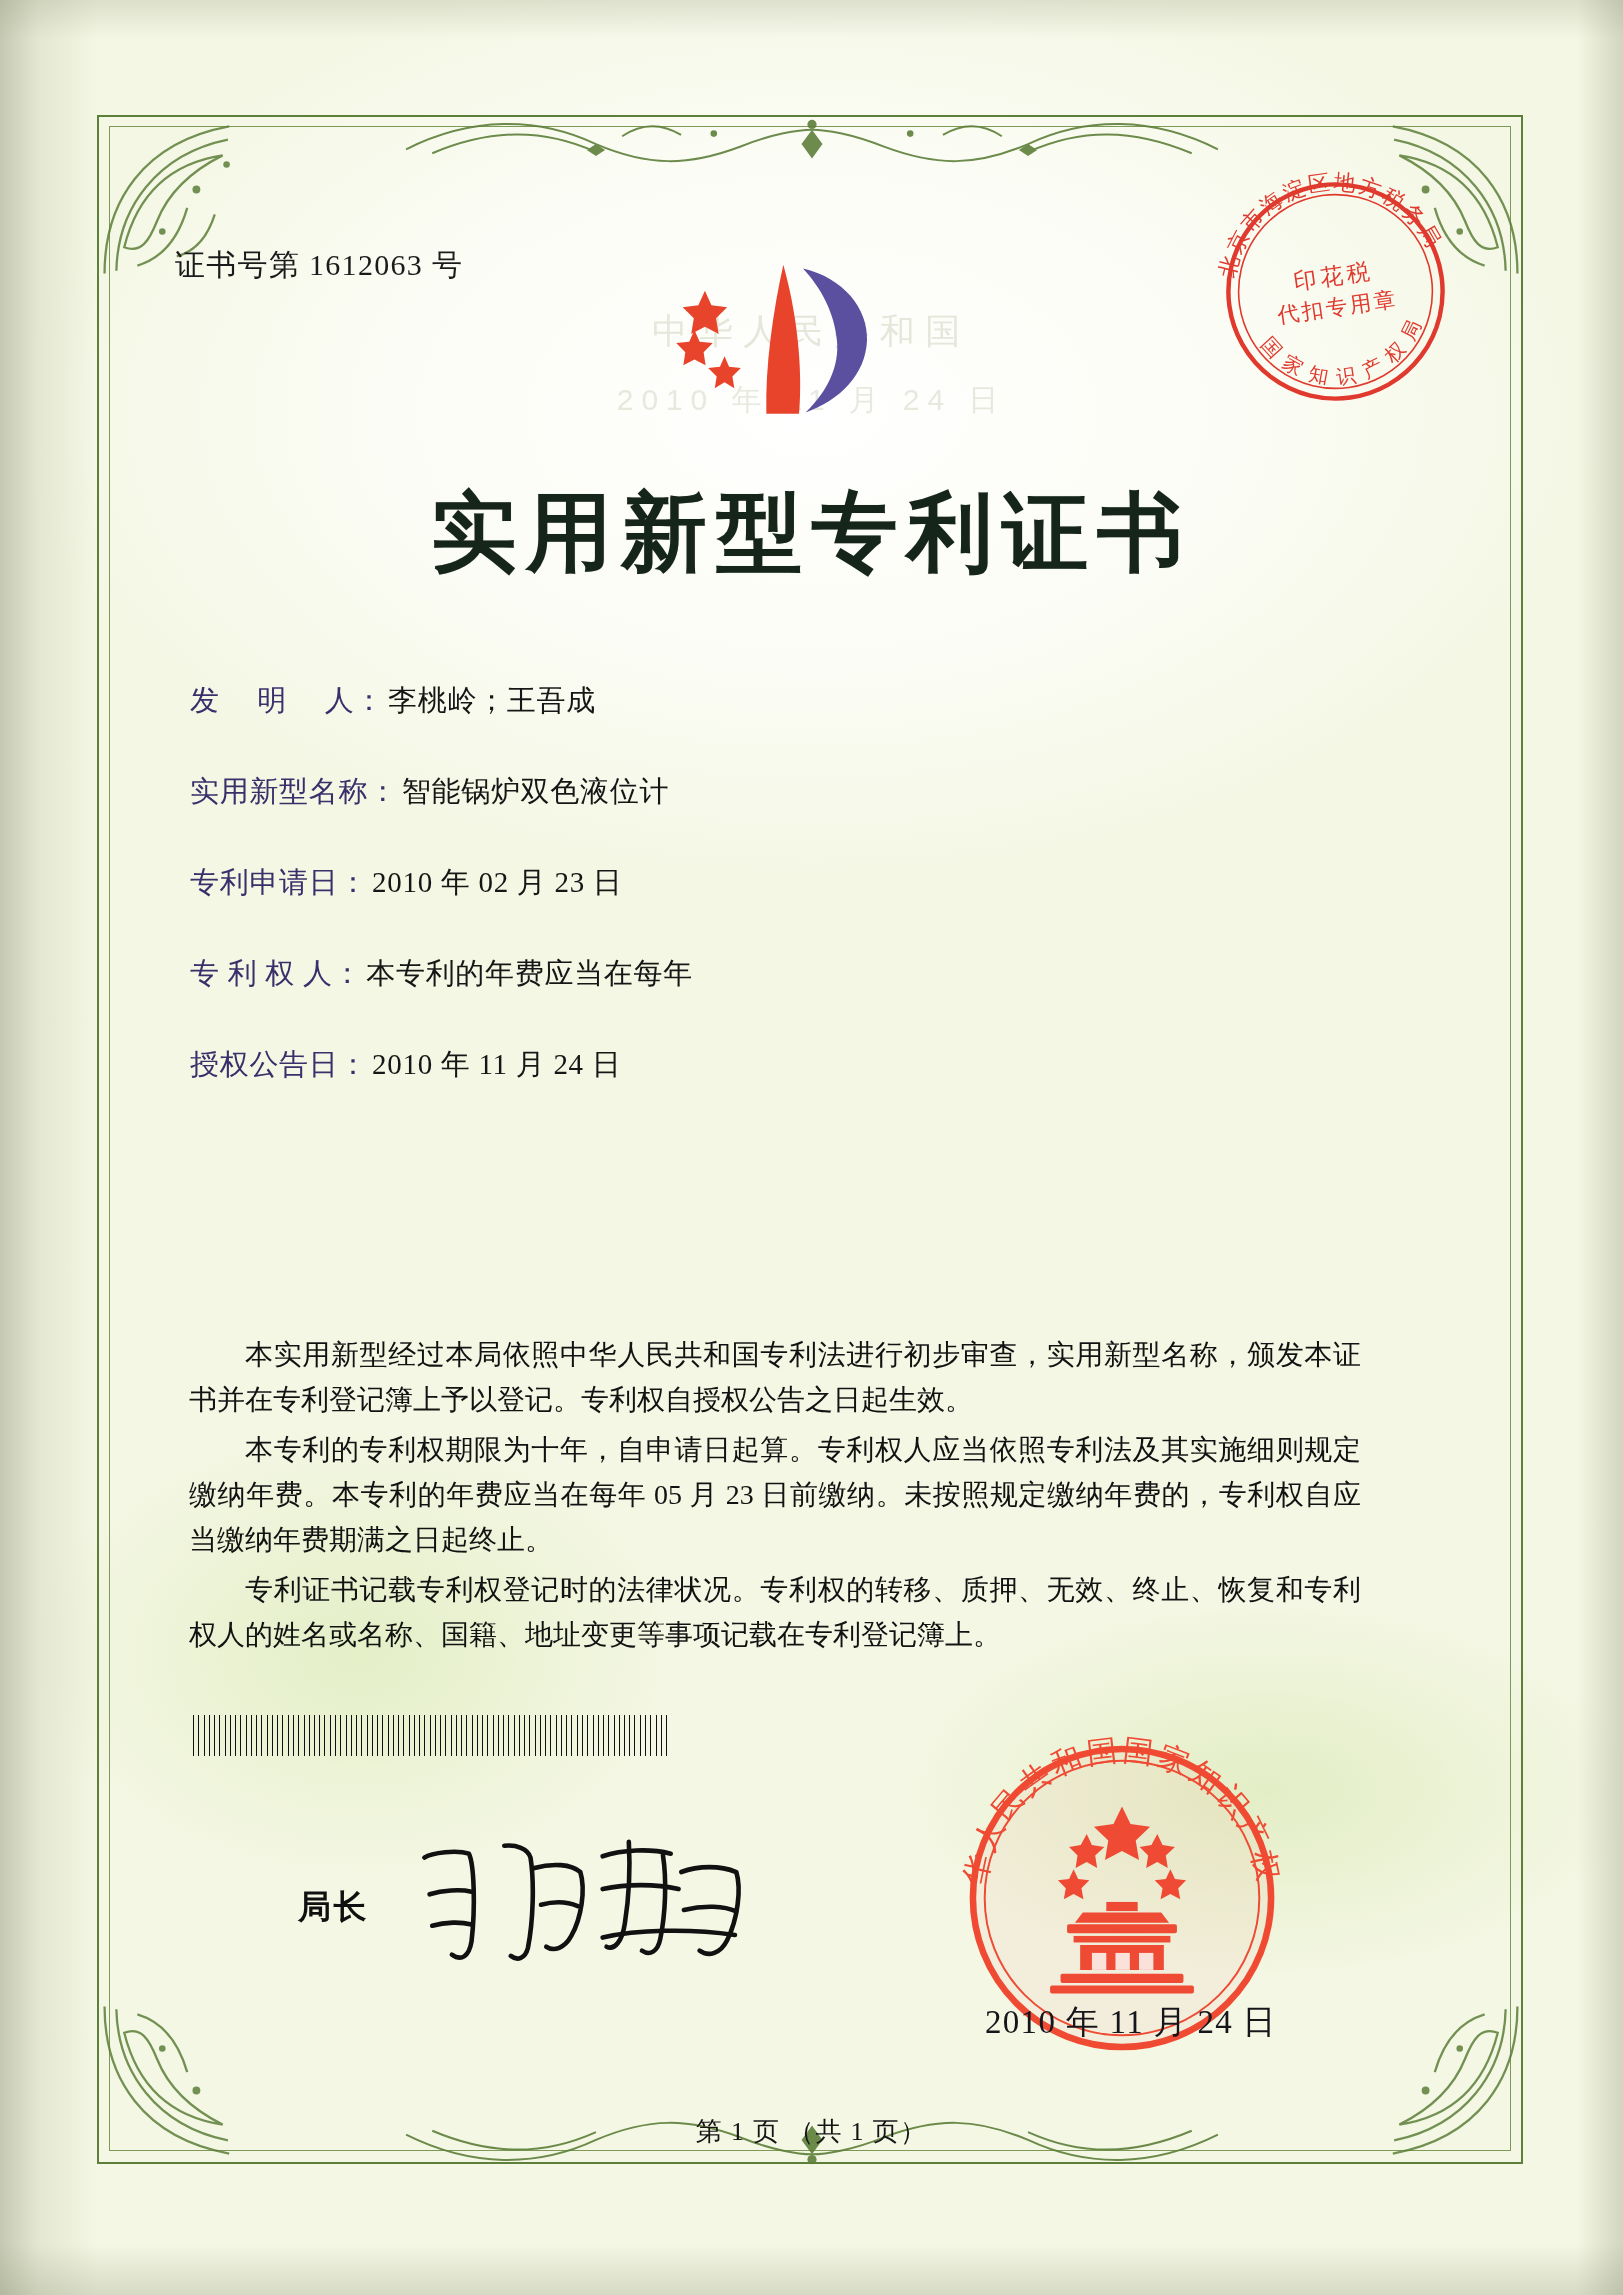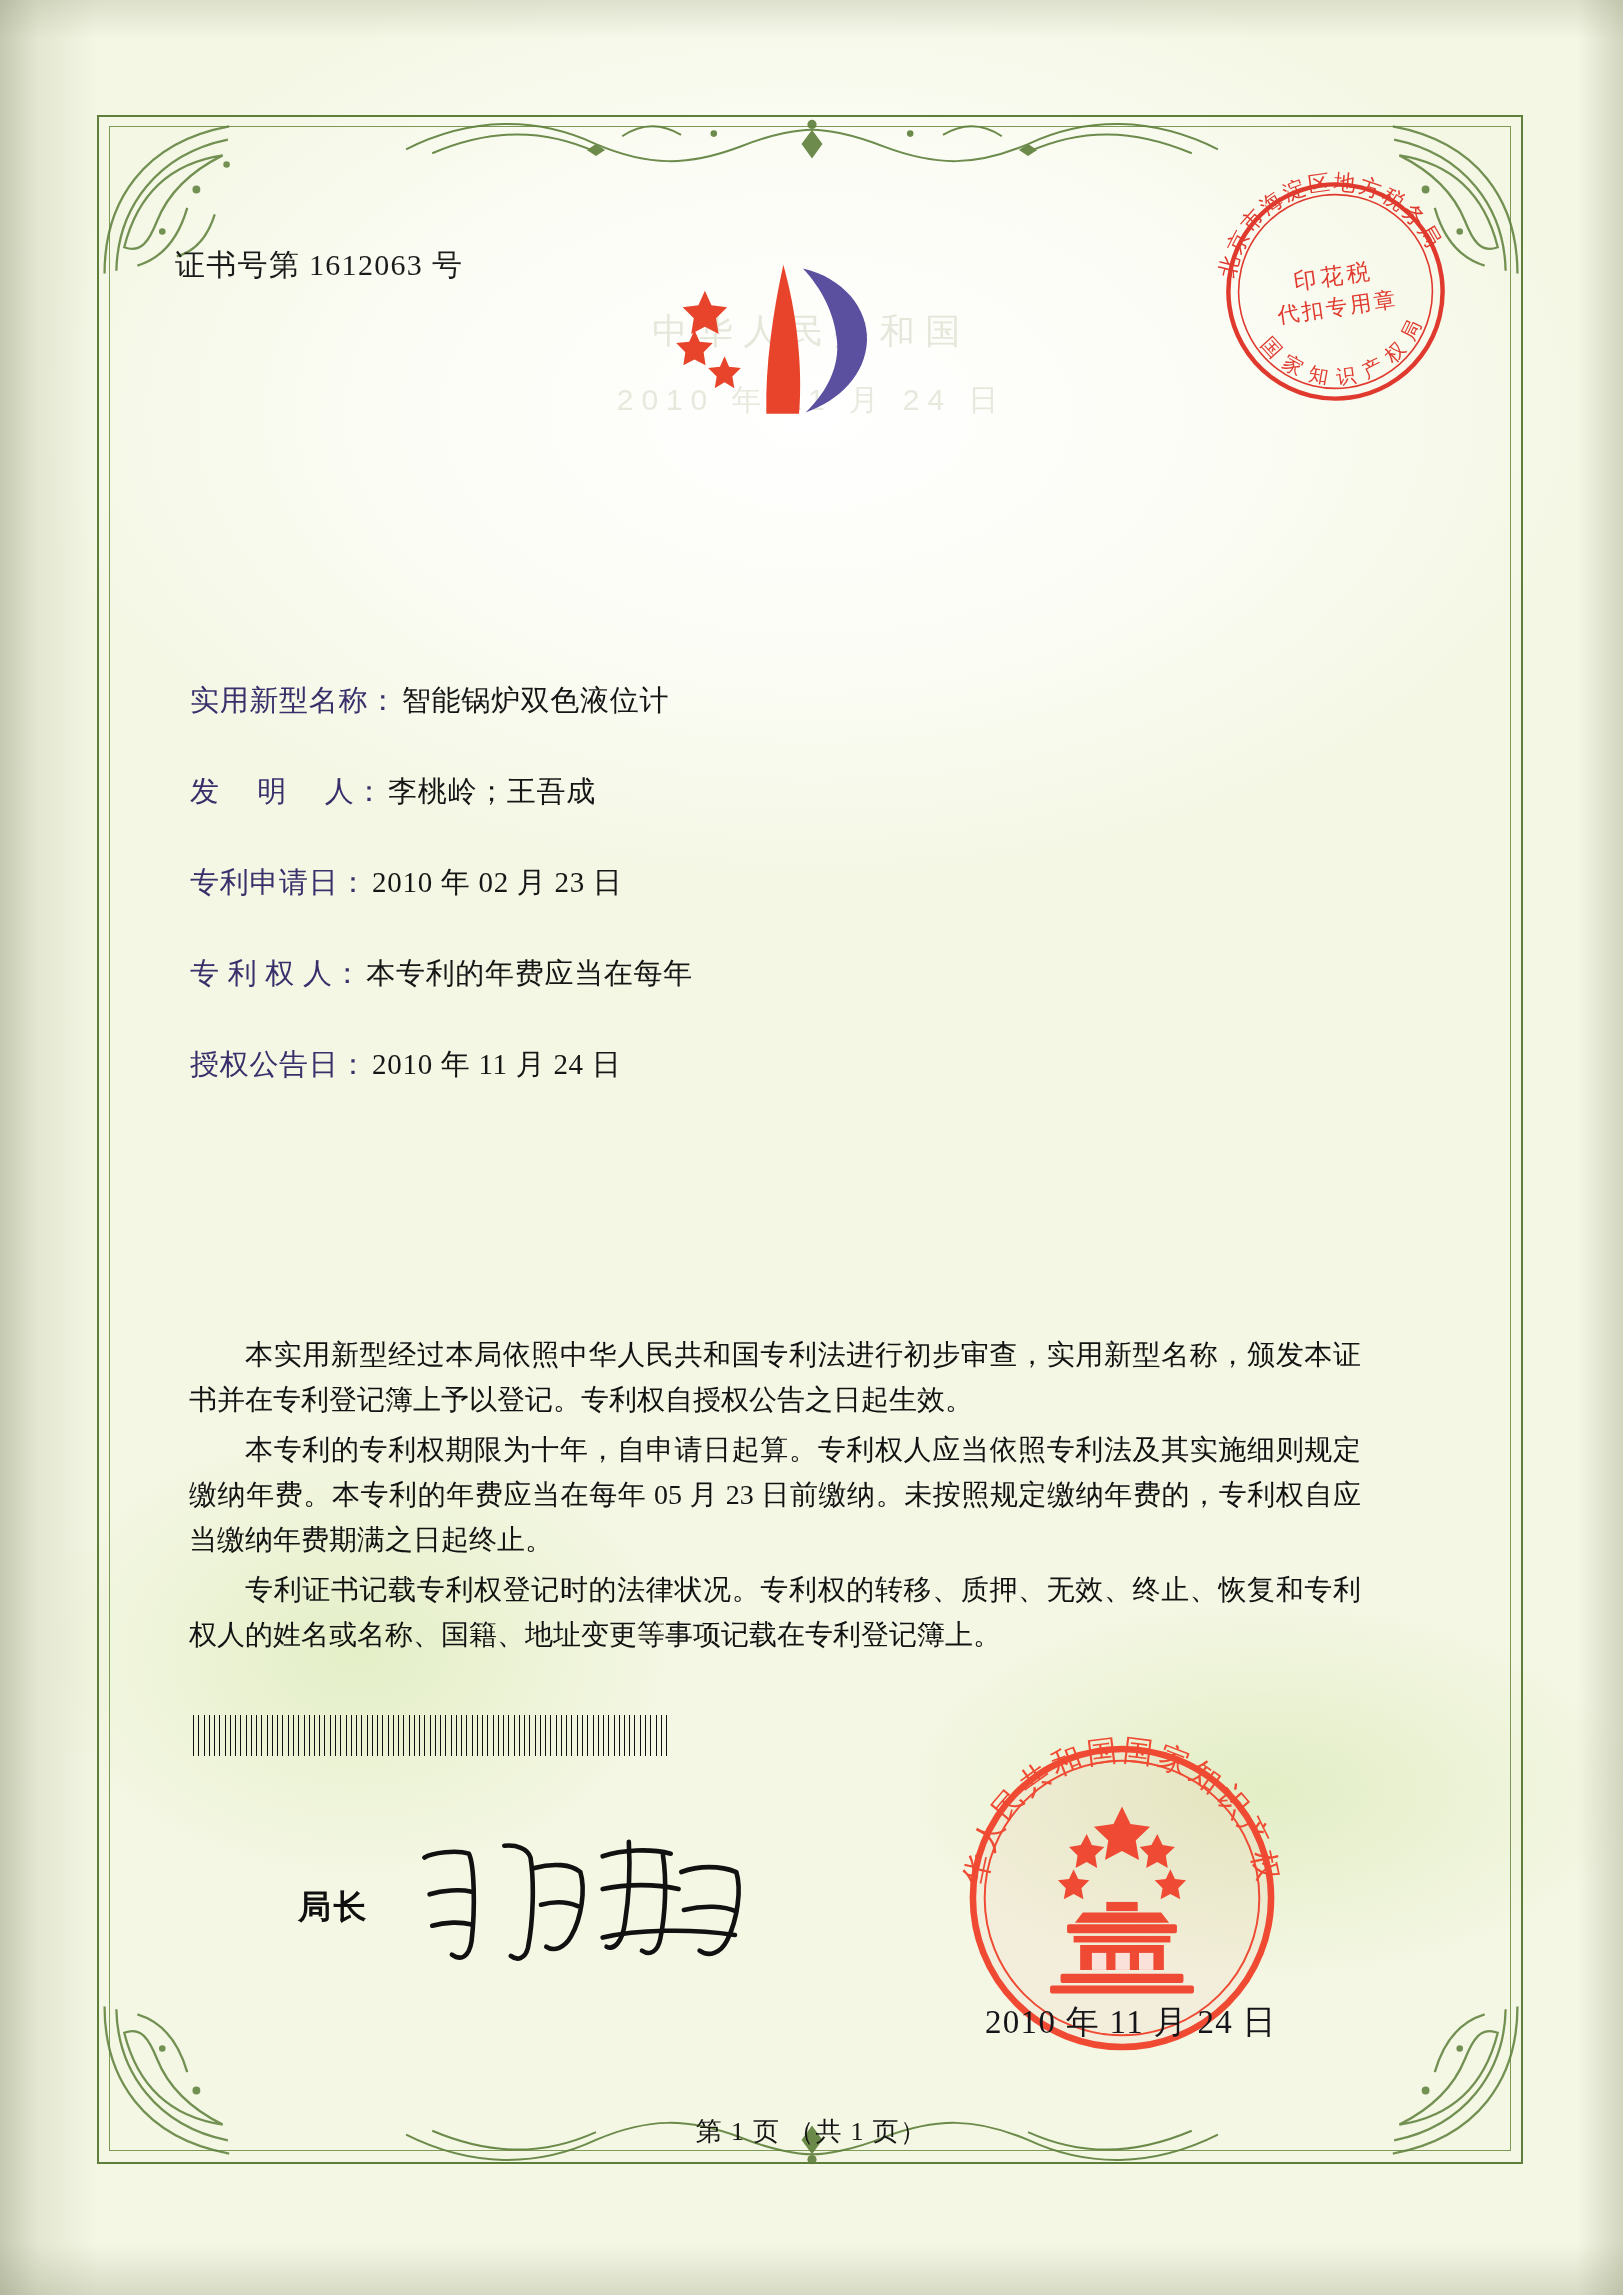--- a/index.html
+++ b/index.html
@@ -442,29 +442,30 @@
         <textPath href="#taxTop" startOffset="50%" text-anchor="middle">北京市海淀区地方税务局</textPath>
       </text>
       <text font-size="31" fill="#e03a2f" font-family="'Liberation Serif',serif" letter-spacing="4">
         <textPath href="#taxBot" startOffset="50%" text-anchor="middle">国 家 知 识 产 权 局</textPath>
       </text>
       <text x="200" y="188" font-size="36" fill="#e03a2f" text-anchor="middle" font-family="'Liberation Serif',serif" letter-spacing="6">印花税</text>
       <text x="200" y="236" font-size="34" fill="#e03a2f" text-anchor="middle" font-family="'Liberation Serif',serif" letter-spacing="4">代扣专用章</text>
     </svg>
   </div>
 
+  <div class="main-title">实用新型专利证书</div>
 
   <div class="fields">
+    <div class="field-row">
+      <span class="field-label">发　 明　 人：</span>
+      <span class="field-value">李桃岭；王吾成</span>
+    </div>
     <div class="field-row">
       <span class="field-label">实用新型名称：</span>
       <span class="field-value">智能锅炉双色液位计</span>
-    </div>
-    <div class="field-row">
-      <span class="field-label">发　 明　 人：</span>
-      <span class="field-value">李桃岭；王吾成</span>
     </div>
     <div class="field-row">
       <span class="field-label">专利申请日：</span>
       <span class="field-value">2010 年 02 月 23 日</span>
     </div>
     <div class="field-row">
       <span class="field-label">专 利 权 人：</span>
       <span class="field-value">本专利的年费应当在每年</span>
     </div>
     <div class="field-row">

